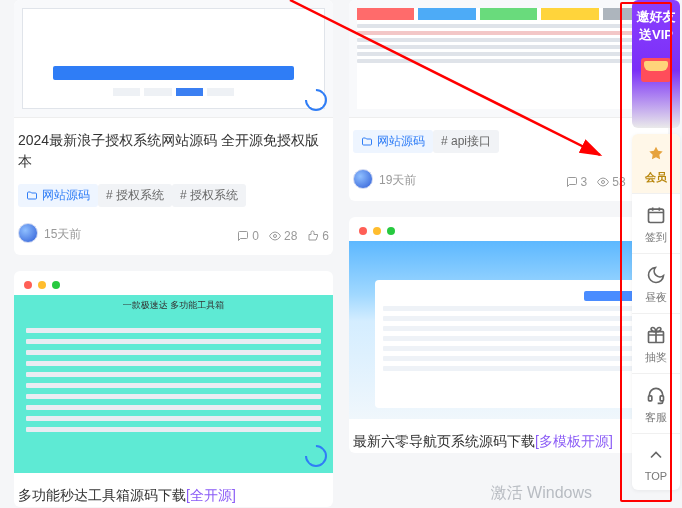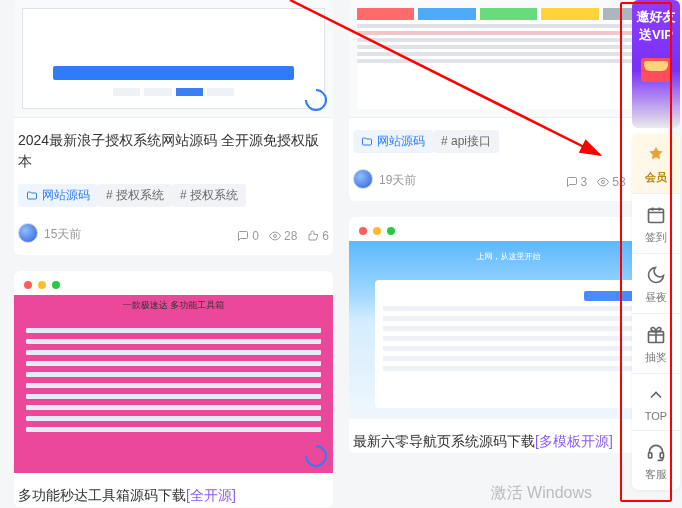--- a/index.html
+++ b/index.html
@@ -26,21 +26,21 @@
 .tags { display: flex; padding: 12px 4px 8px 4px; flex-wrap: wrap; }
 .tag { display: inline-flex; align-items: center; gap: 4px; font-size: 12px; padding: 3px 8px; border-radius: 3px; background: #f1f3f6; color: #666; cursor: pointer; }
 .tag.cat { background: #eef5ff; color: #2f7df6; }
 .meta { display: flex; align-items: flex-end; padding: 8px 4px 12px 4px; font-size: 12px; color: #999; }
 .avatar { width: 20px; height: 20px; border-radius: 50%; background: radial-gradient(circle at 35% 35%, #8fbfff, #2f5dd6); margin-right: 6px; border:1px solid #d0d9f2;}
 .meta-right { margin-left: auto; display: flex; gap: 10px; }
 .meta-right span { display: inline-flex; align-items: center; gap: 3px; }
 .card2 .dots { display:flex; gap:6px; padding:10px 10px 6px; }
 .dot{ width:8px; height:8px; border-radius:50%; }
 .dot.r{background:#ff5f56}.dot.y{background:#ffbd2e}.dot.g{background:#27c93f}
-.thumb2 { height:178px; background:#ec4899; position:relative; overflow:hidden; }
+.thumb2 { height:178px; background:#5eead4; position:relative; overflow:hidden; }
 .thumb2 .lines{ padding:6px 12px; }
 .thumb2 .lines div{ height:5px; background:#e8ecf2; margin:6px 0; border-radius:1px;}
 .thumb2 .hd{ display:flex; justify-content:center; font-size:9px; color:#333; padding:4px; }
 .thumb2.ice { background: linear-gradient(180deg,#5db8ff 0%,#a0d8ff 30%,#d4edff 45%,#f0f7fc 100%); }
 .thumb2.ice .panel{ position:absolute; left:8%; right:8%; top:22%; bottom:6%; background:#fff; border-radius:4px; padding:6px;}
 .thumb2.ice .panel div{ height:5px; background:#eef2f7; margin:5px 2px; border-radius:1px;}
 .thumb2.ice .panel .btn{ background:#4a8cff; width:50px; height:10px; margin-left:auto; border-radius:2px;}
 .thumb2.ice .hd2{ position:absolute; top:10px; left:0; right:0; text-align:center; color:#fff; font-size:8px; }
 
 
@@ -212,21 +212,20 @@
       </div>
     </div>
 
     <div class="card card2">
       <div class="dots">
           <span class="dot r"></span>
           <span class="dot y"></span>
           <span class="dot g"></span>
         </div>
       <div class="thumb2 ice">
-        <div class="hd2">上网，从这里开始</div>
         <div class="panel">
             <div class="btn"></div>
             <div></div>
             <div></div>
             <div></div>
             <div></div>
             <div></div>
             <div></div>
             <div></div>
           </div>
@@ -273,38 +272,38 @@
     </div>
     <div class="side-item">
       <div class="ico">
           <svg width="20" height="20" viewBox="0 0 24 24" fill="none" stroke="currentColor" stroke-width="2">
             <rect x="3" y="8" width="18" height="13" rx="1"></rect>
             <path d="M3 12h18M12 8v13M12 8s-1-5-4-5-3 5 4 5m0 0s1-5 4-5 3 5-4 5"></path>
           </svg>
         </div>
       <span>抽奖</span>
     </div>
-    <div class="side-item top">
-      <div class="ico">
-          <svg width="20" height="20" viewBox="0 0 24 24" fill="none" stroke="currentColor" stroke-width="2">
-            <path d="M6 15l6-6 6 6"></path>
-          </svg>
-        </div>
-      <span>TOP</span>
-    </div>
     <div class="side-item">
       <div class="ico">
           <svg width="20" height="20" viewBox="0 0 24 24" fill="none" stroke="currentColor" stroke-width="2">
             <path d="M4 13v-1a8 8 0 0 1 16 0v1"></path>
             <rect x="3" y="13" width="4" height="6" rx="1"></rect>
             <rect x="17" y="13" width="4" height="6" rx="1"></rect>
             <path d="M20 19v1a2 2 0 0 1-2 2h-4"></path>
           </svg>
         </div>
       <span>客服</span>
+    </div>
+    <div class="side-item top">
+      <div class="ico">
+          <svg width="20" height="20" viewBox="0 0 24 24" fill="none" stroke="currentColor" stroke-width="2">
+            <path d="M6 15l6-6 6 6"></path>
+          </svg>
+        </div>
+      <span>TOP</span>
     </div>
   </div>
 </div>
 
 <svg class="arrow" style="left:280px; top:-10px;" width="340" height="180">
   <defs>
       <marker id="ah" markerWidth="10" markerHeight="10" refX="8" refY="3" orient="auto">
         <path d="M0,0 L0,6 L9,3 z" fill="#ff0000"></path>
       </marker>
     </defs>

